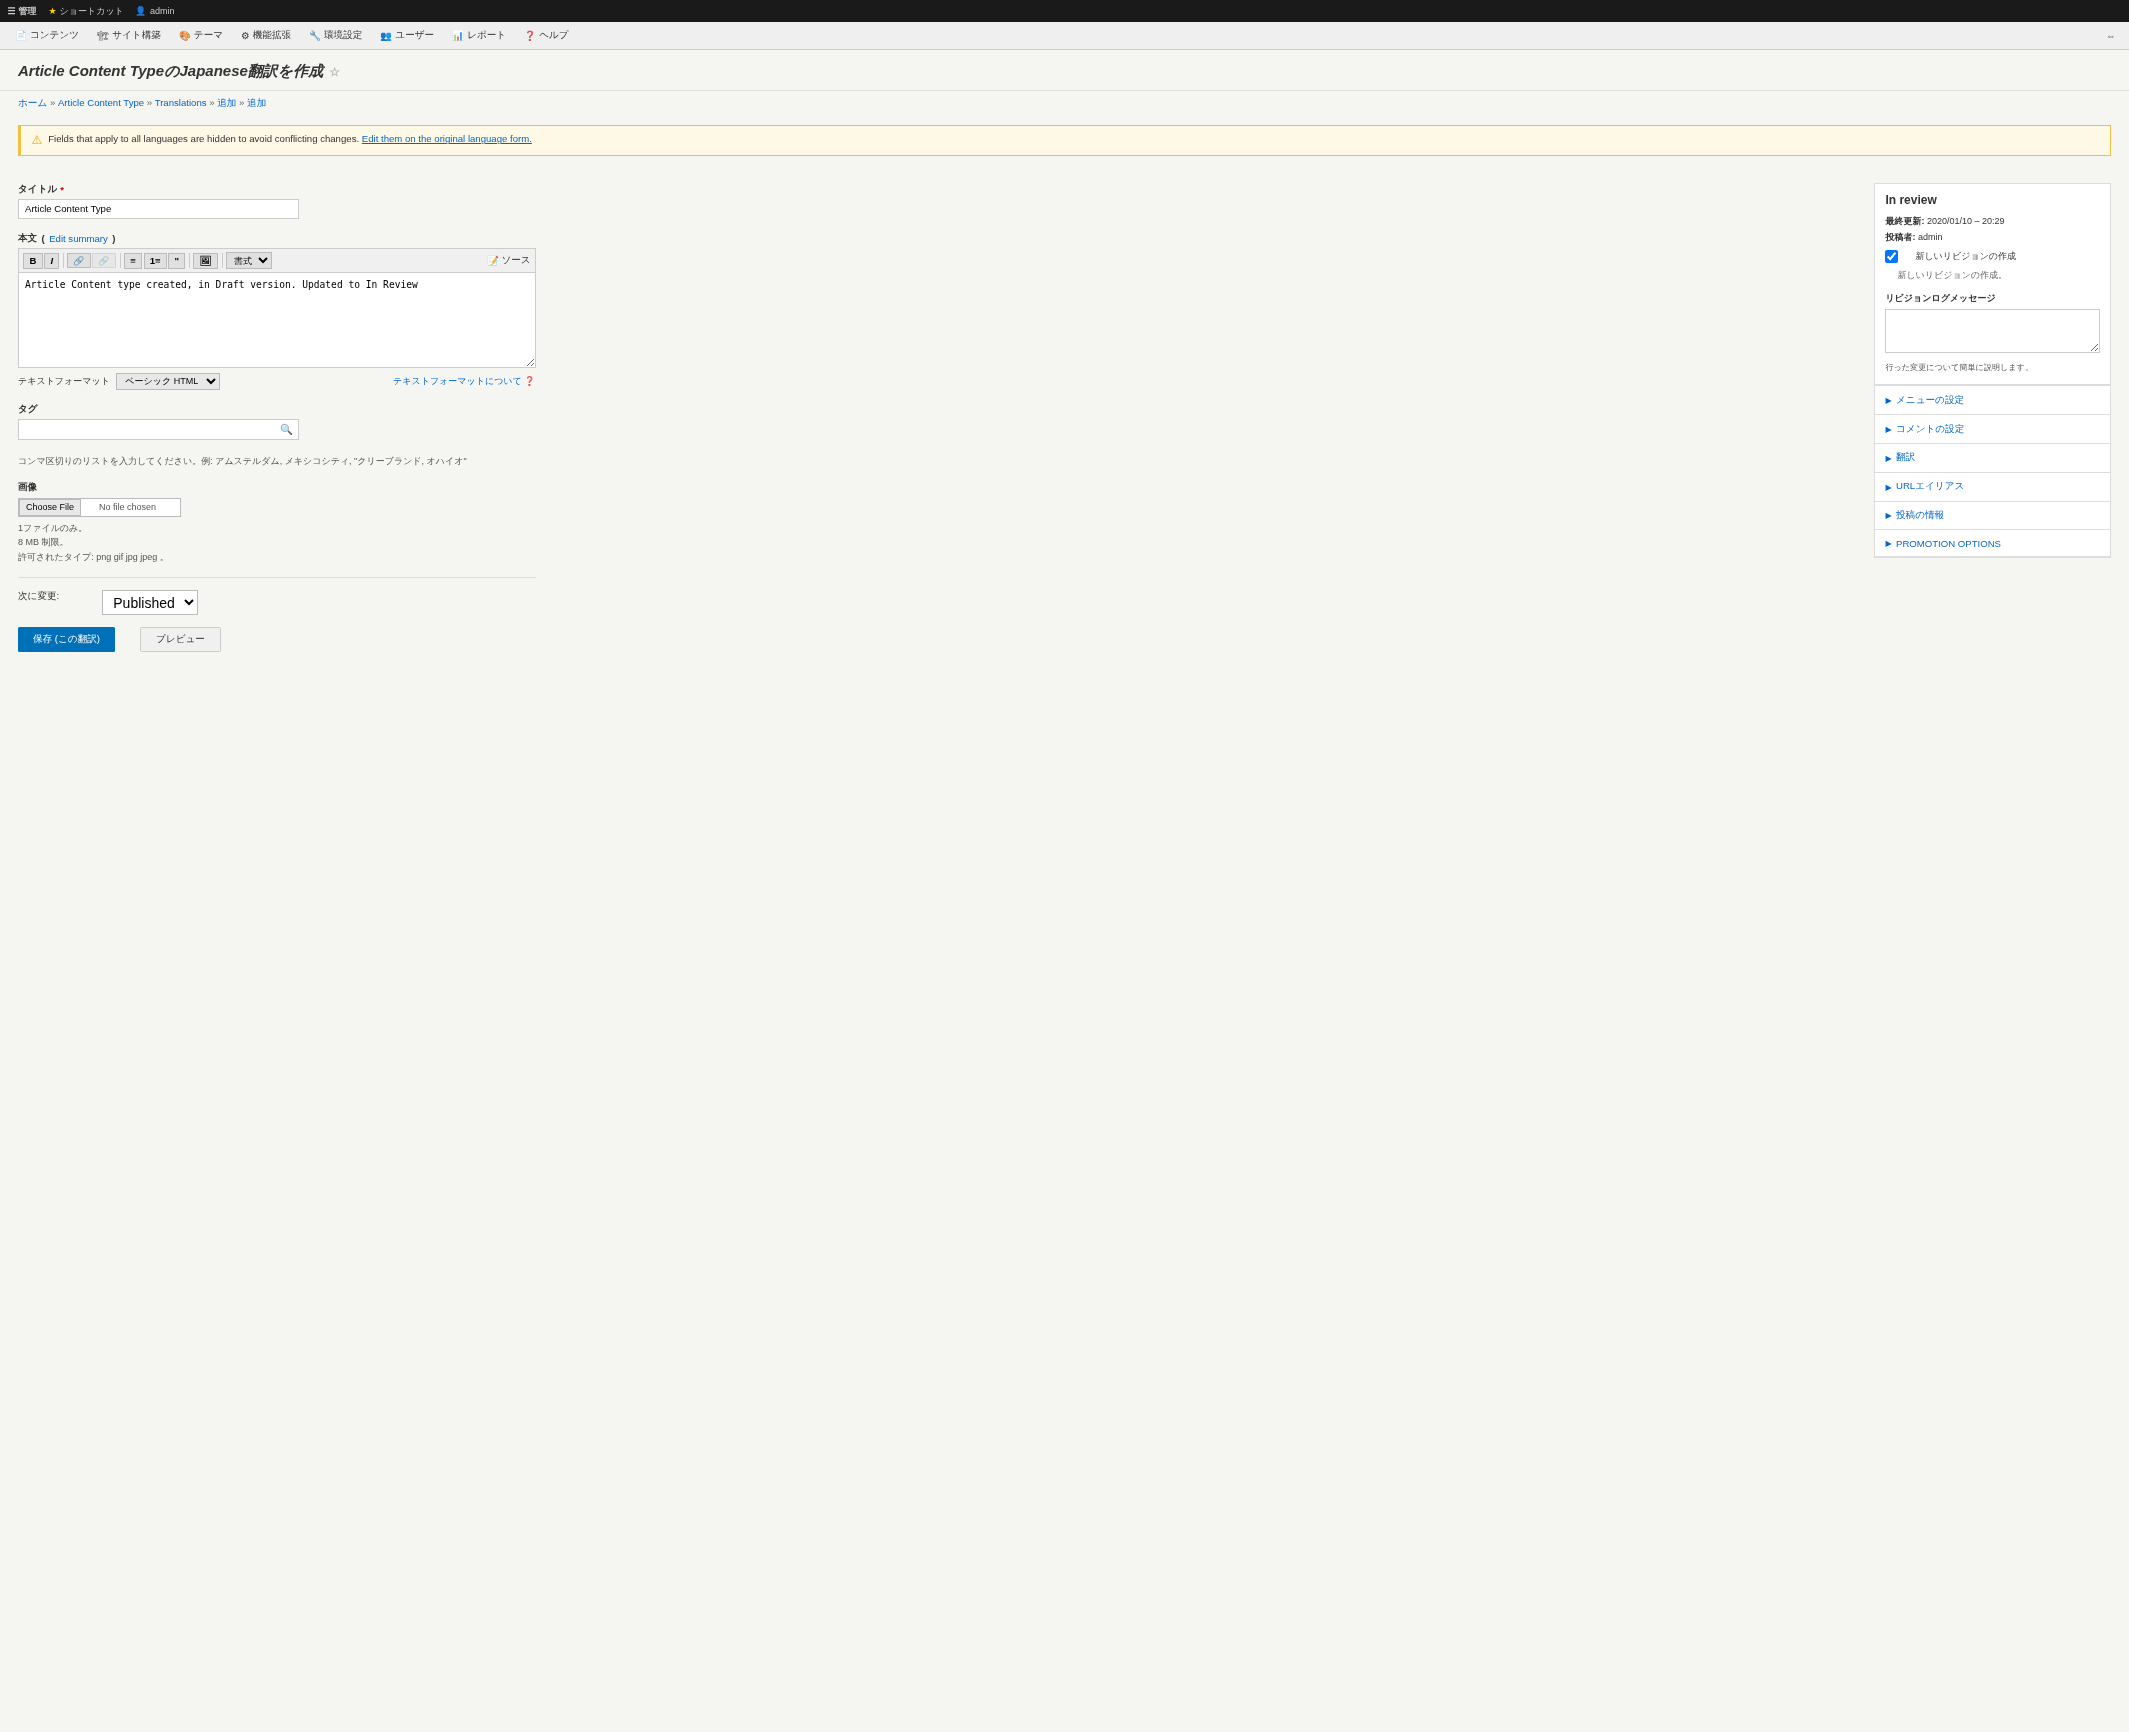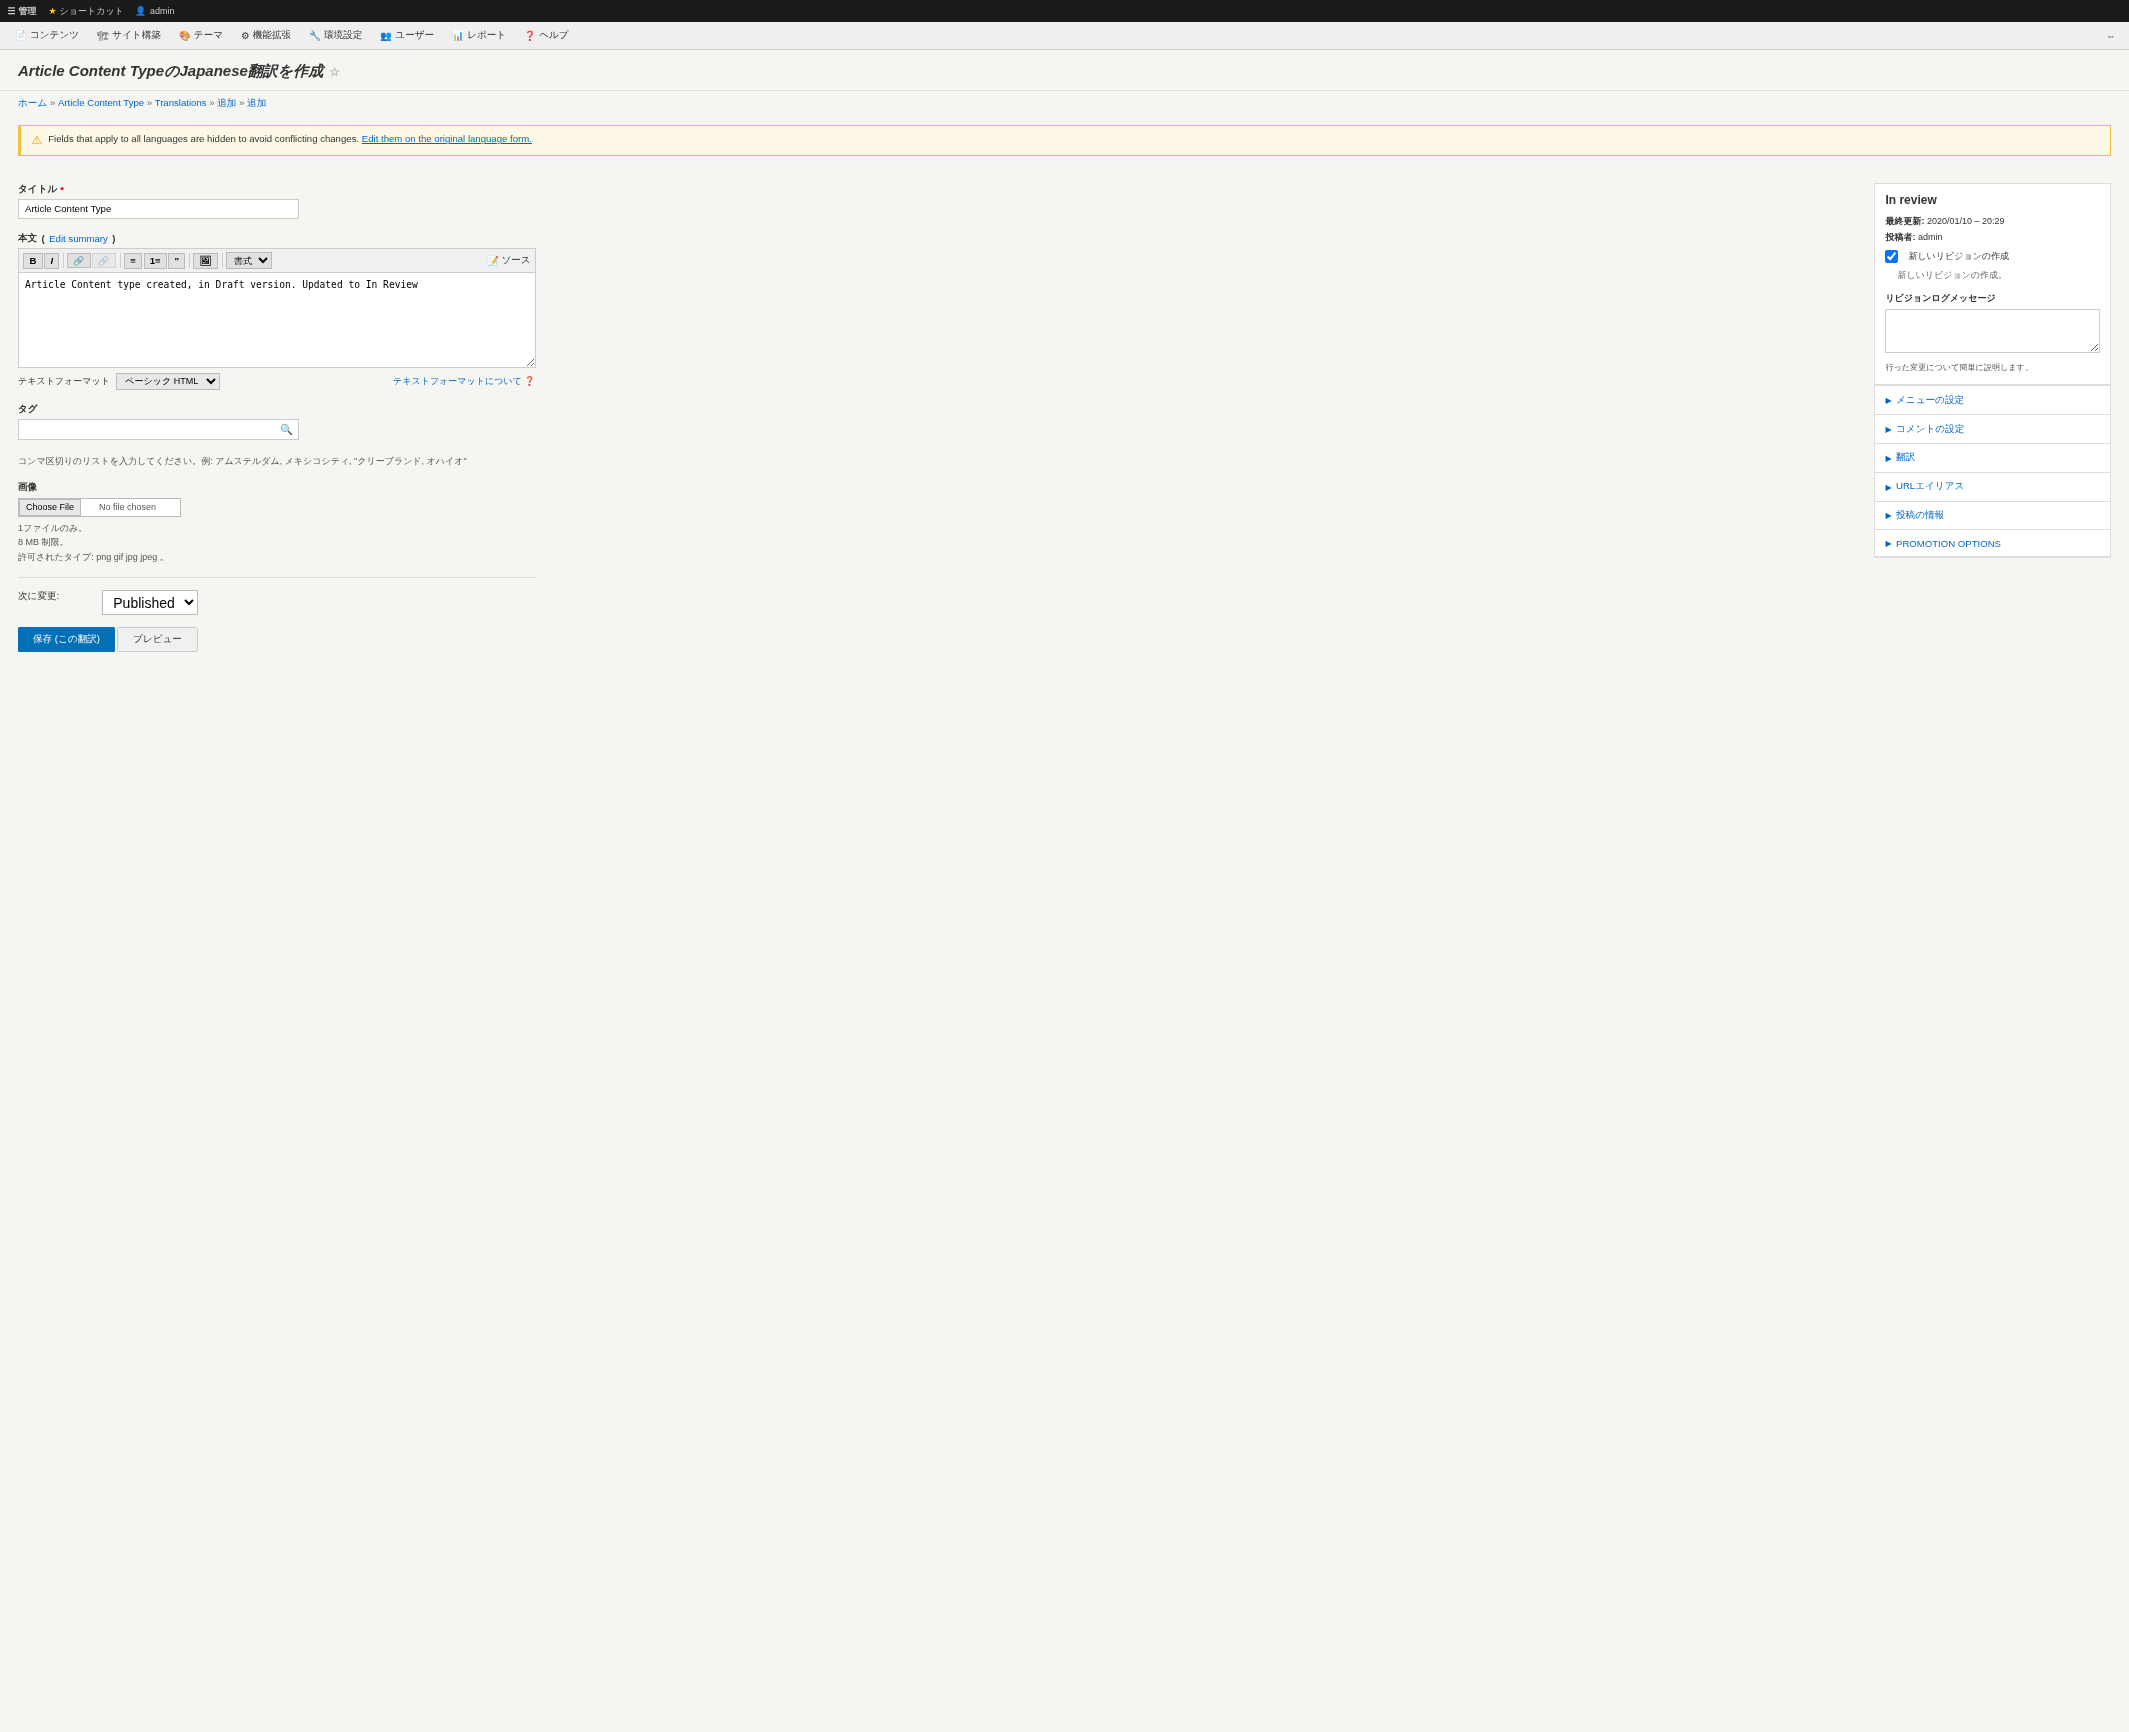--- a/index.html
+++ b/index.html
@@ -294,21 +294,21 @@
       padding: 2.2px 6px;
       font-size: 14px;
       background: #fff;
       cursor: pointer;
       margin-left: 37px;
     }
 
     
     .action-row {
       display: flex;
-      gap: 2px;
+      gap: 25px;
       align-items: center;
     }
     .btn-save {
       background: #0070b8;
       color: #fff;
       border: none;
       padding: 6px 15px;
       font-size: 9.6px;
       cursor: pointer;
       border-radius: 1.5px;
@@ -336,21 +336,21 @@
     .sidebar-status-title {
       font-size: 12px;
       font-weight: bold;
       margin-bottom: 6px;
     }
     .sidebar-meta { font-size: 9px; color: #333; line-height: 1.8; }
     .sidebar-meta .label { font-weight: bold; }
     .checkbox-row {
       display: flex;
       align-items: center;
-      gap: 10px;
+      gap: 17px;
       font-size: 9px;
       margin-top: 3px;
     }
     .checkbox-row.indented { padding-left: 12px; color: #666; }
     .revision-log-label { font-size: 9px; font-weight: bold; margin: 6px 0 3px; }
     .revision-textarea {
       width: 100%;
       border: 0.7px solid #ccc;
       padding: 3.7px;
       font-size: 9px;

